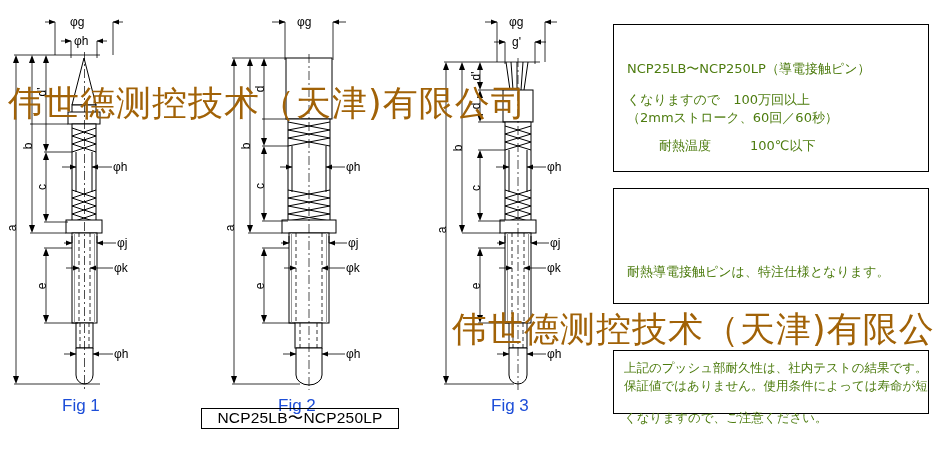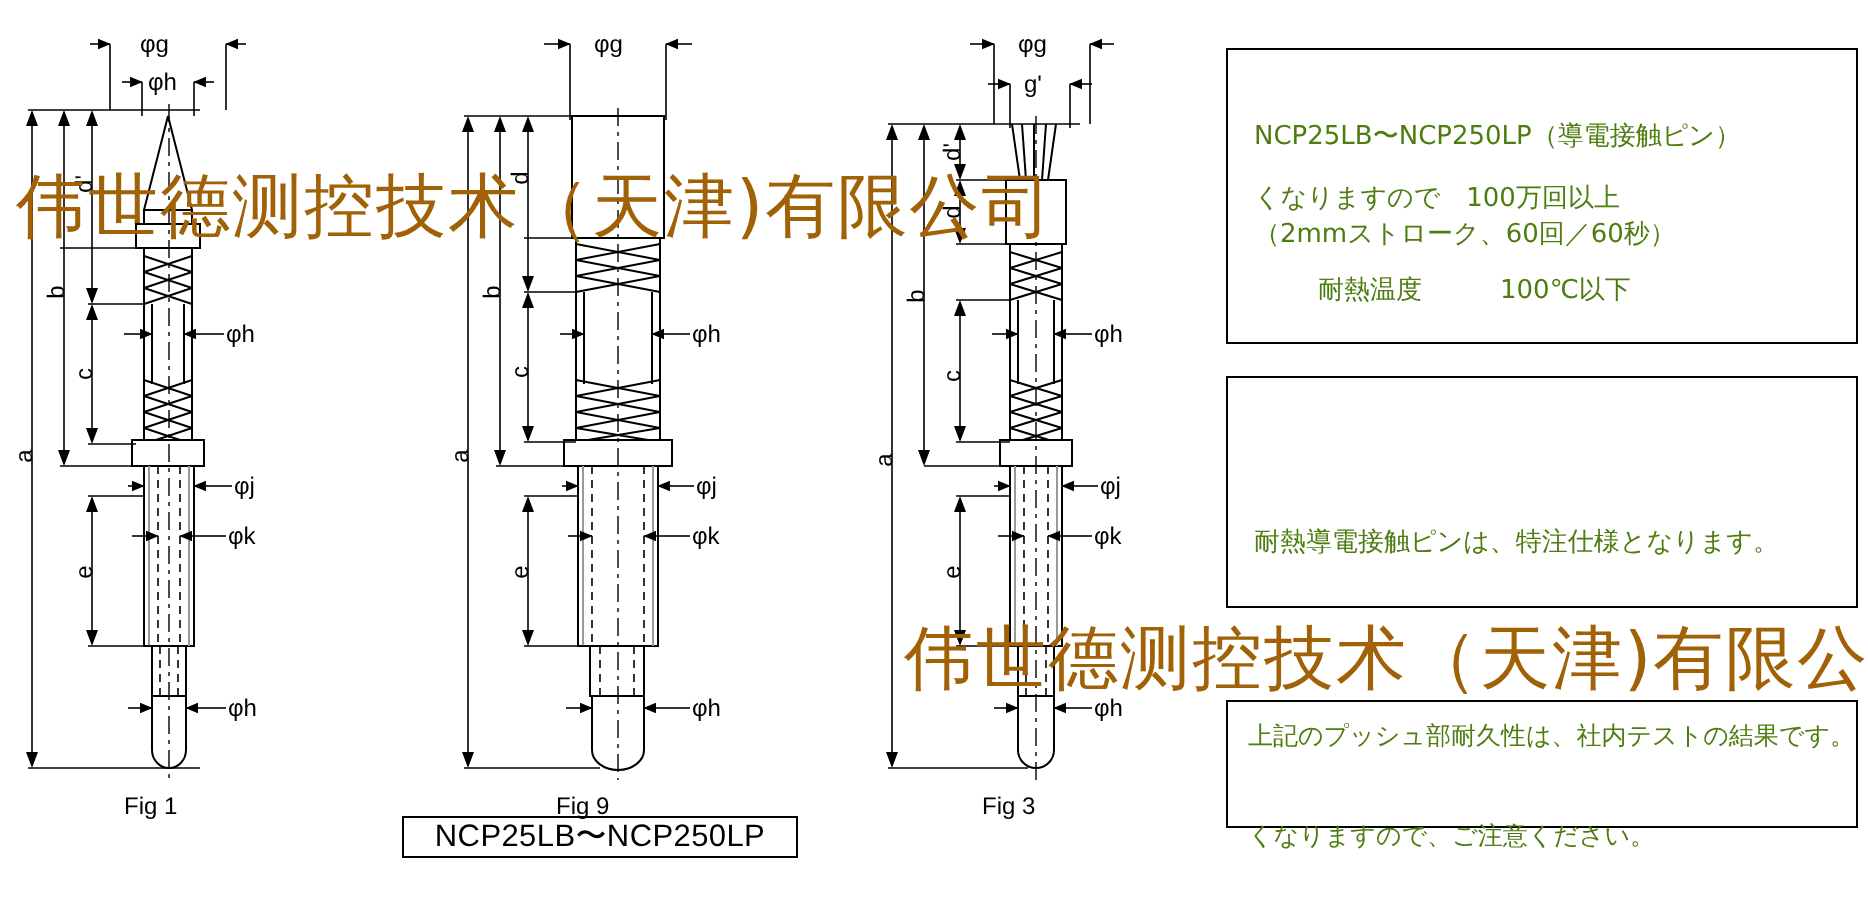--- a/index.html
+++ b/index.html
@@ -68,22 +68,22 @@
   #spec1-line4 { left: 627px; top: 136px; font-size: 13px; margin-left: 32px; }
   #spec2-line1 { left: 627px; top: 262px; font-size: 13px; }
   #spec3-line1 { left: 624px; top: 358px; font-size: 12.5px; }
   #spec3-line2 { left: 624px; top: 376px; font-size: 12.5px; }
   #spec3-line3 { left: 624px; top: 408px; font-size: 12.5px; }
 
   
   .fig-caption {
     position: absolute;
     font-family: "Liberation Sans", sans-serif;
-    font-size: 12px;
-    color: #000000;
+    font-size: 17px;
+    color: #1d4ed8;
     z-index: 4;
     white-space: nowrap;
   }
   #fig1-caption { left: 62px;  top: 396px; }
   #fig2-caption { left: 278px; top: 396px; }
   #fig3-caption { left: 491px; top: 396px; }
 
   
   #part-number-box {
     position: absolute;
@@ -492,33 +492,34 @@
       <g>
         <line class="lnT" x1="480" y1="255" x2="480" y2="316"></line>
         <path d="M480,248 L477,256 L483,256 z" fill="#000"></path>
         <path d="M480,323 L477,315 L483,315 z" fill="#000"></path>
         <text class="dimtxt" x="480" y="286" transform="rotate(-90 480 286)" text-anchor="middle">e</text>
       </g>
     </g>
   </svg>
 
   <div class="fig-caption" id="fig1-caption">Fig 1</div>
-  <div class="fig-caption" id="fig2-caption">Fig 9</div>
+  <div class="fig-caption" id="fig2-caption">Fig 2</div>
   <div class="fig-caption" id="fig3-caption">Fig 3</div>
 
   <div id="part-number-box">
     <span id="part-number-label">NCP25LB〜NCP250LP</span>
   </div>
 
   <div class="spec-box" id="spec-box-1"></div>
   <div class="spec-text" id="spec1-line1">NCP25LB〜NCP250LP（導電接触ピン）</div>
   <div class="spec-text" id="spec1-line2">くなりますので　100万回以上</div>
   <div class="spec-text" id="spec1-line3">（2mmストローク、60回／60秒）</div>
   <div class="spec-text" id="spec1-line4">耐熱温度　　　100℃以下</div>
 
   <div class="spec-box" id="spec-box-2"></div>
   <div class="spec-text" id="spec2-line1">耐熱導電接触ピンは、特注仕様となります。</div>
 
   <div class="spec-box" id="spec-box-3"></div>
   <div class="spec-text" id="spec3-line1">上記のプッシュ部耐久性は、社内テストの結果です。</div>
+  <div class="spec-text" id="spec3-line2">保証値ではありません。使用条件によっては寿命が短</div>
   <div class="spec-text" id="spec3-line3">くなりますので、ご注意ください。</div>
 
 </div>
 
 </body></html>

